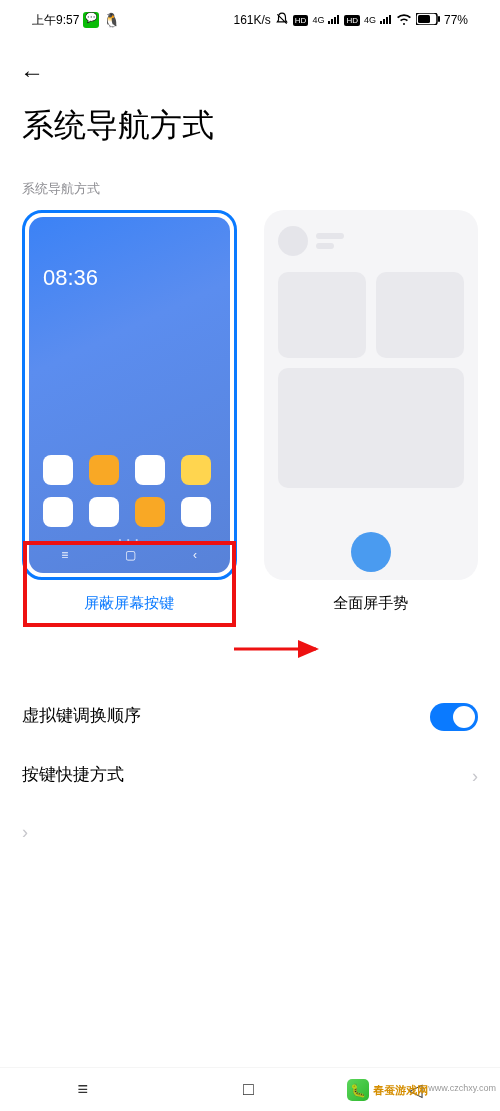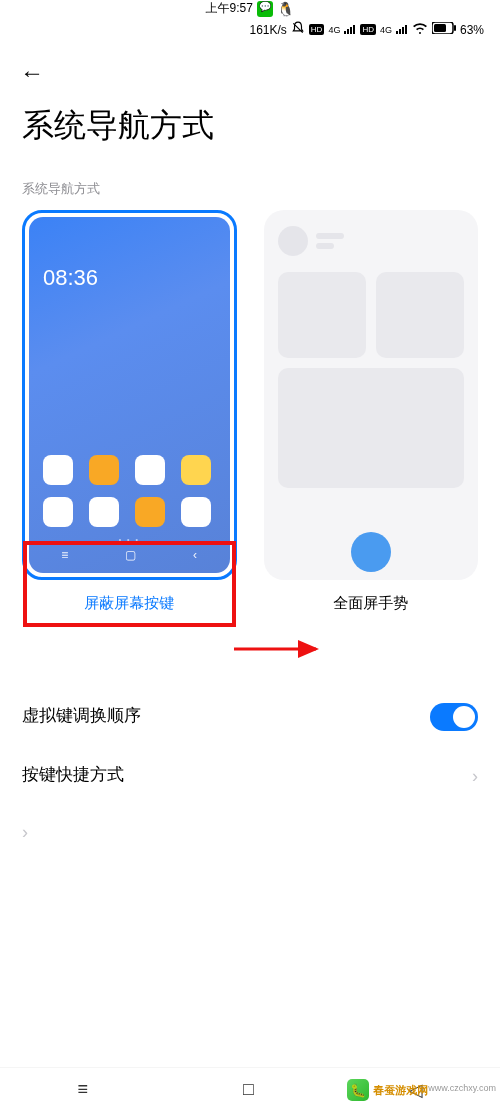--- a/index.html
+++ b/index.html
@@ -9,24 +9,23 @@
       font-family: -apple-system, "Helvetica Neue", Arial, sans-serif;
       background: #fff;
       position: relative;
       overflow: hidden;
     }
     
     .status-bar {
       display: flex;
       align-items: center;
       height: 40px;
-      padding: 0 16px;
+      padding: 0 32px;
       font-size: 12px;
       gap: 4px;
-      flex-direction: column;
     }
     .status-left { display: flex; align-items: center; gap: 4px; }
     .status-right { display: flex; align-items: center; gap: 4px; margin-left: auto; }
     .wechat-icon { width: 16px; height: 16px; background: #09bb07; border-radius: 3px; position: relative; }
     .wechat-icon::after { content: "💬"; font-size: 10px; position: absolute; top: 0; left: 2px; color: #fff; }
     .penguin-icon { font-size: 14px; }
     
     .nav-back {
       padding: 16px 20px 8px;
     }
@@ -264,21 +263,21 @@
           <path d="M8 10 a1 1 0 1 0 0 2 a1 1 0 1 0 0 -2 M4 7 a6 6 0 0 1 8 0 l-1.2 1.2 a4.3 4.3 0 0 0 -5.6 0 Z M1 4 a10 10 0 0 1 14 0 l-1.3 1.3 a8.2 8.2 0 0 0 -11.4 0 Z"></path>
         </svg>
     </span>
     <span>
       <svg width="24" height="12" viewBox="0 0 24 12">
           <rect x="0" y="0" width="21" height="12" rx="3" fill="none" stroke="#000" stroke-width="1.5"></rect>
           <rect x="2" y="2" width="12" height="8" rx="1.5" fill="#000"></rect>
           <rect x="22" y="3" width="2" height="6" rx="1" fill="#000"></rect>
         </svg>
     </span>
-    <span>63%</span>
+    <span>77%</span>
   </div>
 </div>
 
 <div class="nav-back">
   <span class="back-arrow">←</span>
 </div>
 
 <h1 class="page-title">系统导航方式</h1>
 
 <div class="section-label">系统导航方式</div>

